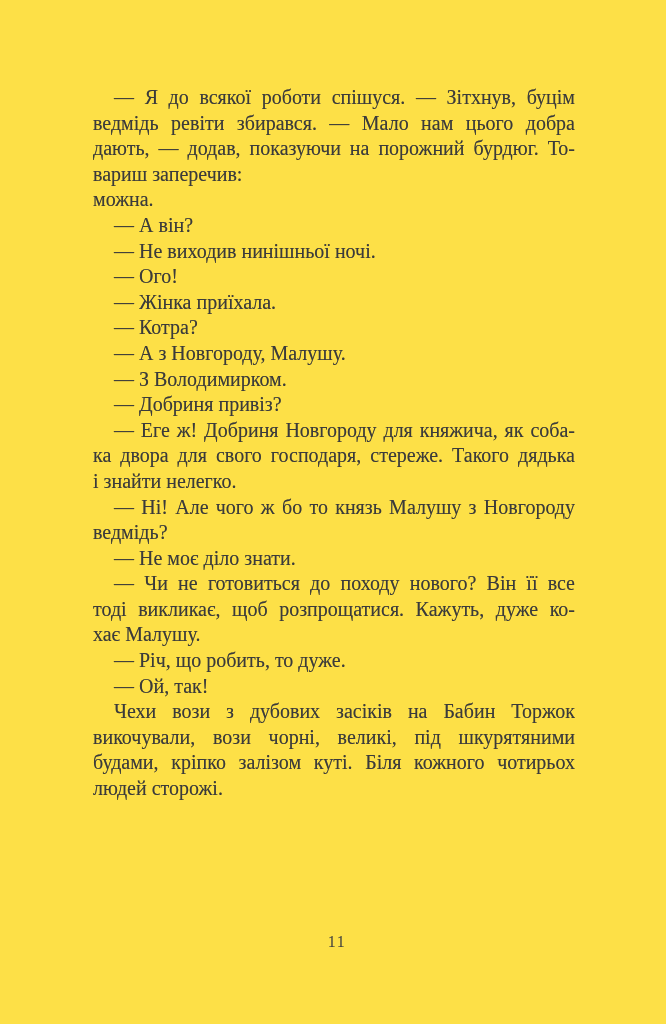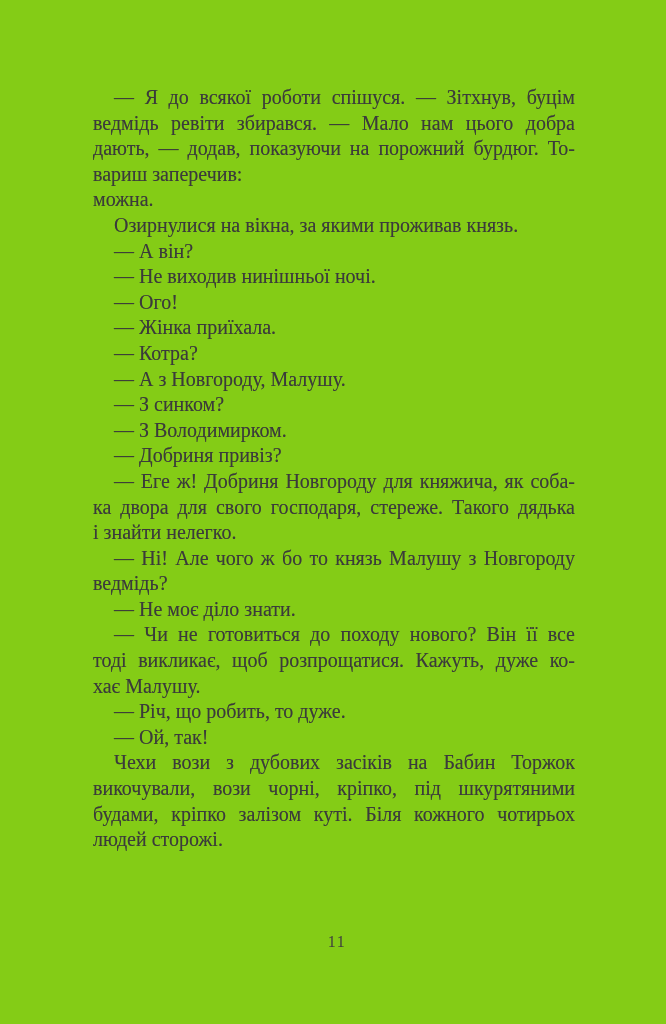--- a/index.html
+++ b/index.html
@@ -4,21 +4,21 @@
 <style>
   html, body {
     margin: 0;
     padding: 0;
     background: #ffffff;
   }
   .page {
     position: relative;
     width: 666px;
     height: 1024px;
-    background: #84cc16;
+    background: #fde047;
     overflow: hidden;
     font-family: "Liberation Serif", "DejaVu Serif", serif;
     color: #3b3b3b;
   }
   .text-block {
     position: absolute;
     left: 93px;
     top: 85px;
     width: 482px;
     font-size: 20px;
@@ -52,40 +52,38 @@
 </head>
 <body>
 
 <div class="page">
   <main class="text-block">
       <div class="line indent justify">— Я до всякої роботи спішуся. — Зітхнув, буцім</div>
       <div class="line justify">ведмідь ревіти збирався. — Мало нам цього добра</div>
       <div class="line justify">дають, — додав, показуючи на порожний бурдюг. То-</div>
       <div class="line">вариш заперечив:</div>
       <div class="line">можна.</div>
-      <div class="line indent">Озирнулися на вікна, за якими проживав князь.</div>
       <div class="line indent">— А він?</div>
       <div class="line indent">— Не виходив нинішньої ночі.</div>
       <div class="line indent">— Ого!</div>
       <div class="line indent">— Жінка приїхала.</div>
       <div class="line indent">— Котра?</div>
       <div class="line indent">— А з Новгороду, Малушу.</div>
-      <div class="line indent">— З синком?</div>
       <div class="line indent">— З Володимирком.</div>
       <div class="line indent">— Добриня привіз?</div>
       <div class="line indent justify">— Еге ж! Добриня Новгороду для княжича, як соба-</div>
       <div class="line justify">ка двора для свого господаря, стереже. Такого дядька</div>
       <div class="line">і знайти нелегко.</div>
       <div class="line indent justify">— Ні! Але чого ж бо то князь Малушу з Новгороду</div>
       <div class="line">ведмідь?</div>
       <div class="line indent">— Не моє діло знати.</div>
       <div class="line indent justify">— Чи не готовиться до походу нового? Він її все</div>
       <div class="line justify">тоді викликає, щоб розпрощатися. Кажуть, дуже ко-</div>
       <div class="line">хає Малушу.</div>
       <div class="line indent">— Річ, що робить, то дуже.</div>
       <div class="line indent">— Ой, так!</div>
       <div class="line indent justify bold">Чехи вози з дубових засіків на Бабин Торжок</div>
-      <div class="line justify">викочували, вози чорні, кріпко, під шкурятяними</div>
+      <div class="line justify">викочували, вози чорні, великі, під шкурятяними</div>
       <div class="line justify">будами, кріпко залізом куті. Біля кожного чотирьох</div>
       <div class="line">людей сторожі.</div>
     </main>
   <div class="page-number">11</div>
 </div>
 
 </body></html>

